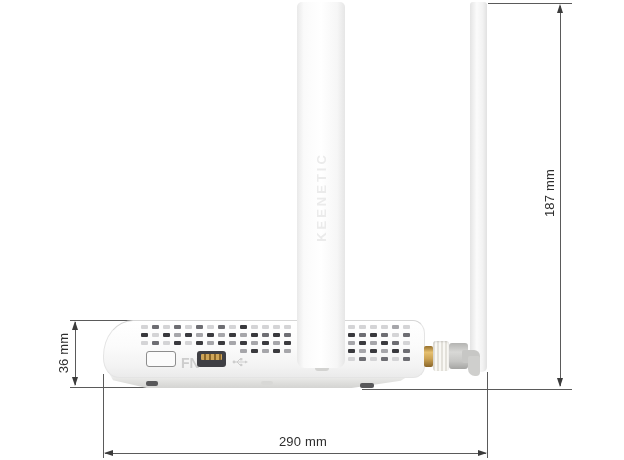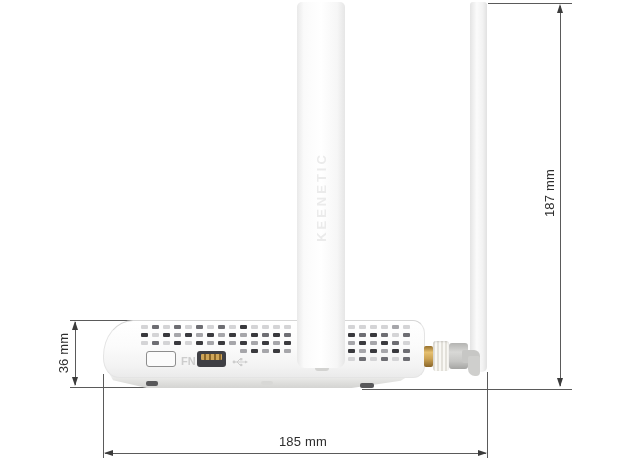--- a/index.html
+++ b/index.html
@@ -33,21 +33,21 @@
     z-index:2;
   }
   .foot{position:absolute;background:#58585a;border-radius:2px;z-index:4;}
   .foot.light{background:#d8d8d6;}
   .vents{position:absolute;left:0;top:0;z-index:4;}
   .vent{position:absolute;width:7px;height:4px;border-radius:1px;}
   .fn-button{
     position:absolute;left:146px;top:351px;width:30px;height:16px;box-sizing:border-box;
     border:1.5px solid #8d8d8d;border-radius:3px;background:#fbfbfb;z-index:5;
   }
-  .fn-label{position:absolute;left:181px;top:355px;font-size:11px;font-weight:bold;color:#cdcdcd;z-index:5;}
+  .fn-label{position:absolute;left:181px;top:355px;font-size:14px;font-weight:bold;color:#cdcdcd;z-index:5;}
   .usb-port{
     position:absolute;left:197px;top:351px;width:29px;height:16px;background:#3f3f44;
     border-radius:3px;z-index:5;
   }
   .usb-contacts{
     position:absolute;left:4px;top:3px;width:21px;height:6px;border-radius:1px;
     background:repeating-linear-gradient(90deg,#cfa558 0 3px,#8a6526 3px 5px);
   }
   .usb-icon{position:absolute;left:232px;top:353px;z-index:5;}
   
@@ -100,21 +100,21 @@
   <div class="line-v" style="left:75px;top:322px;height:63px;"></div>
   <div class="arr arr-up" style="left:72px;top:321px;"></div>
   <div class="arr arr-down" style="left:72px;top:377px;"></div>
   <div class="dim-label vert" style="left:63px;top:353px;">36 mm</div>
 
   <div class="line-v" style="left:103px;top:374px;height:84px;"></div>
   <div class="line-v" style="left:487px;top:372px;height:86px;"></div>
   <div class="line-h" style="left:105px;top:453px;width:381px;"></div>
   <div class="arr arr-left" style="left:104px;top:450px;"></div>
   <div class="arr arr-right" style="left:478px;top:450px;"></div>
-  <div class="dim-label horiz" style="left:303px;top:449px;">185 mm</div>
+  <div class="dim-label horiz" style="left:303px;top:449px;">290 mm</div>
 
   <div class="body-bottom"></div>
   <div class="body-shell"></div>
   <div class="foot" style="left:146px;top:381px;width:12px;height:5px;"></div>
   <div class="foot light" style="left:261px;top:381px;width:12px;height:4px;"></div>
   <div class="foot" style="left:360px;top:383px;width:14px;height:5px;"></div>
 
   <div class="vents" id="vents">
       <div class="vent" style="left: 141px; top: 325px; background: rgb(212, 212, 214);"></div>
       <div class="vent" style="left: 152px; top: 325px; background: rgb(110, 110, 115);"></div>

